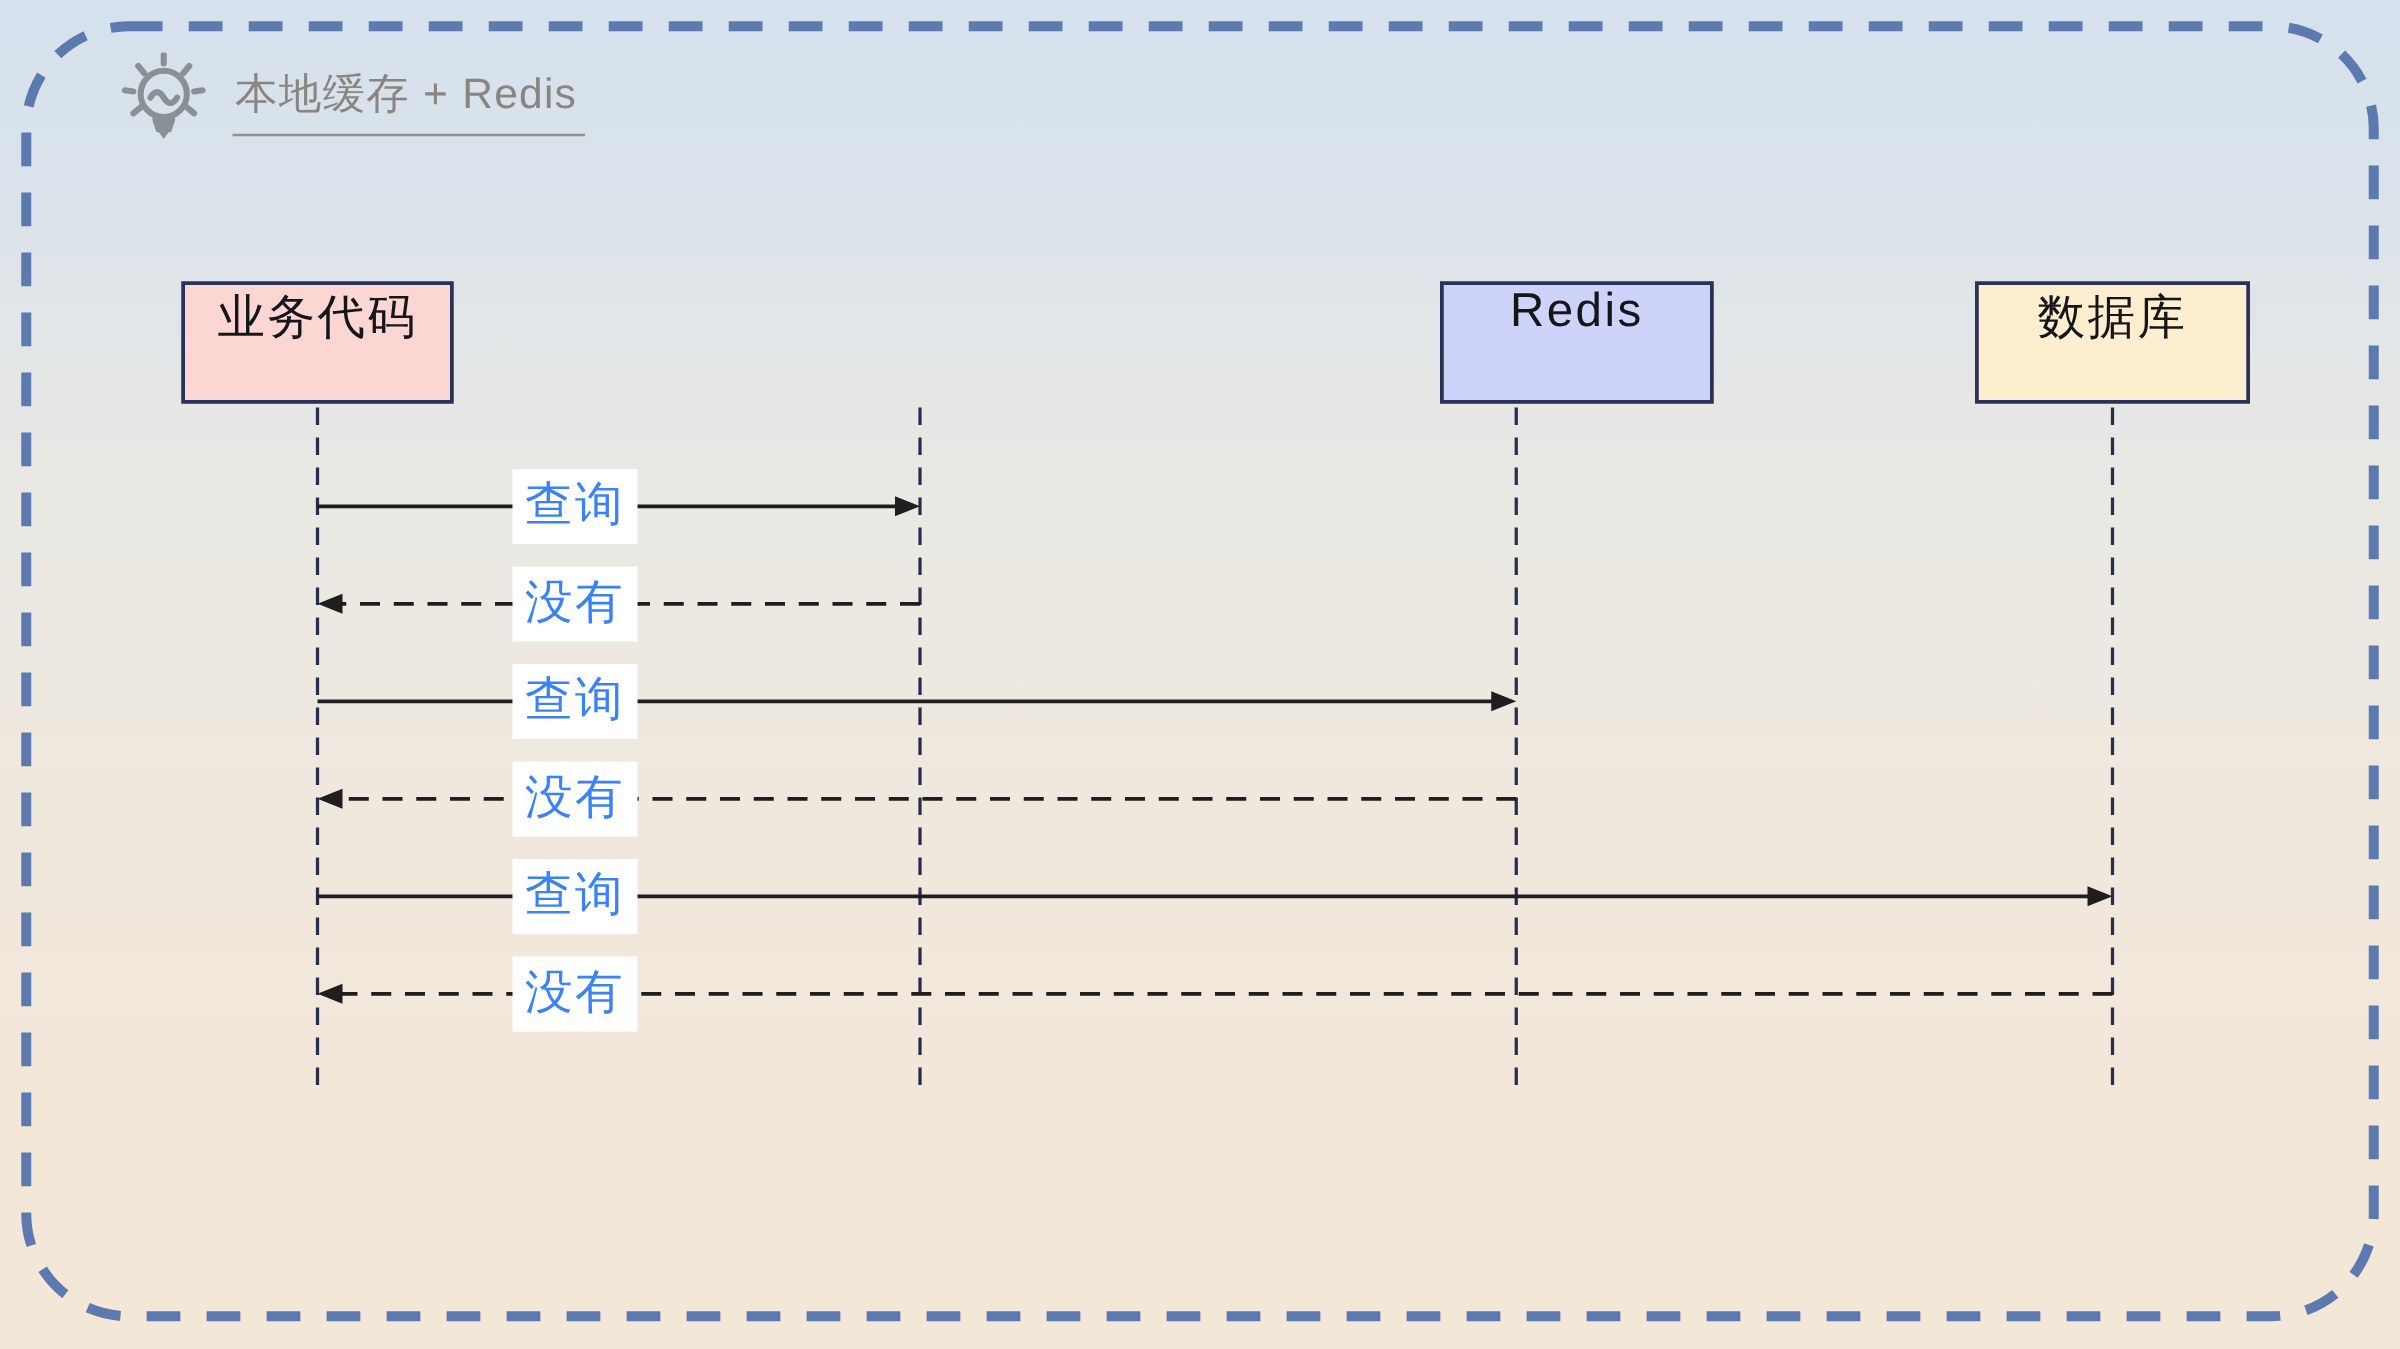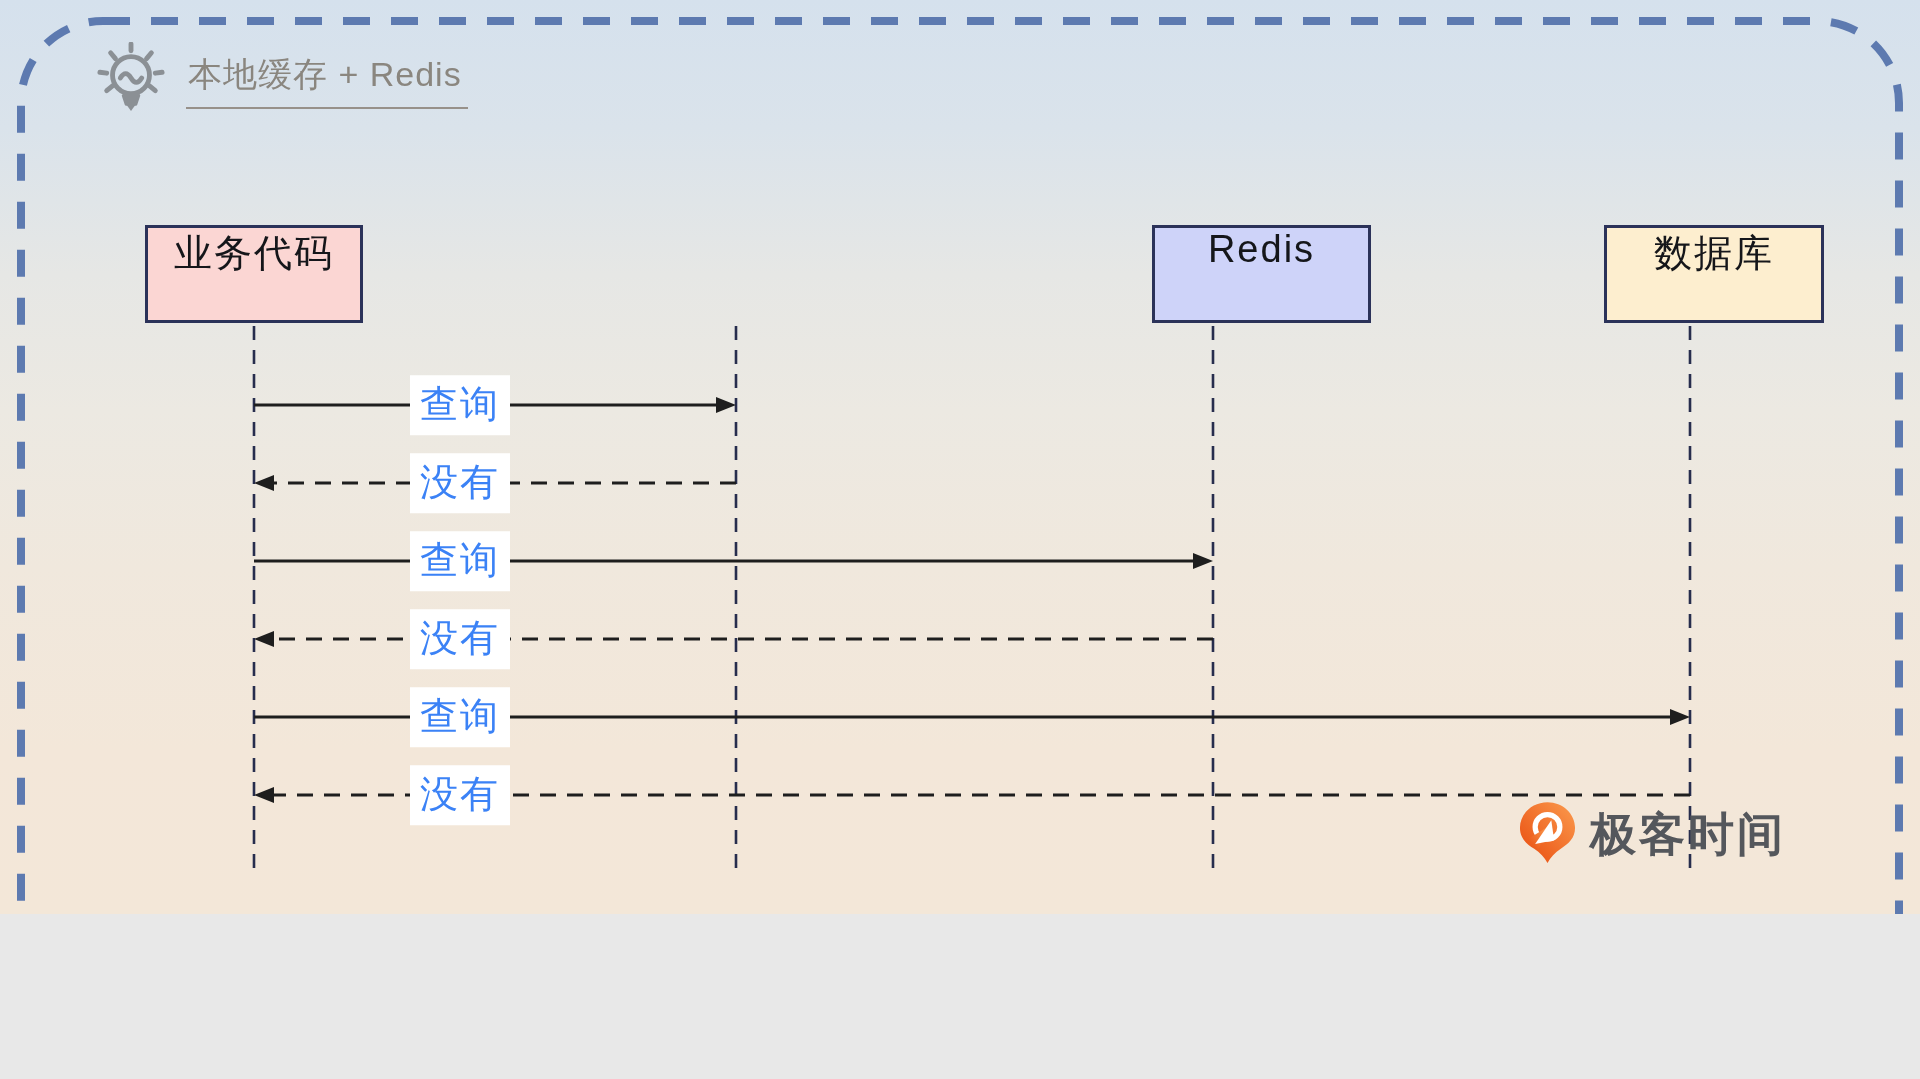--- a/index.html
+++ b/index.html
@@ -4,21 +4,21 @@
 <style>
   * { margin: 0; padding: 0; box-sizing: border-box; }
   html, body { width: 100%; height: 100%; }
   body {
     font-family: "Liberation Sans", "DejaVu Sans", sans-serif;
     background: #e8e8e8;
   }
   .stage {
     position: relative;
     width: 1920px;
-    height: 914px;
+    height: 1079px;
     overflow: hidden;
     background: linear-gradient(180deg,
       #d5e1ed 0%, #dae3eb 14%, #e6e7e5 30%,
       #ece9e2 45%, #f0e8dd 62%, #f3e7d9 82%, #f3e7d8 100%);
   }
   .layer { position: absolute; left: 0; top: 0; width: 1920px; height: 1079px; }
   svg.layer { pointer-events: none; }
 
   
   .title-row {
@@ -92,21 +92,21 @@
     </svg>
     <span class="title-text">本地缓存 + Redis</span>
   </div>
 
   <div class="actor" style="left: 145px; width: 218px; background: rgb(251, 214, 211);">
     <span>业务代码</span>
   </div>
   <div class="actor" style="left: 1152px; width: 219px; background: rgb(206, 211, 249);">
     <span>Redis</span>
   </div>
-  <div class="actor" style="left: 1580px; width: 220px; background: rgb(253, 238, 207); margin-left: 24px;">
+  <div class="actor" style="left: 1580px; width: 220px; background: rgb(253, 238, 207);">
     <span>数据库</span>
   </div>
 
   <svg class="layer" id="diagram-layer" viewBox="0 0 1920 1079">
       <line x1="254" y1="326" x2="254" y2="878" class="lifeline"></line>
       <line x1="736" y1="326" x2="736" y2="878" class="lifeline"></line>
       <line x1="1213" y1="326" x2="1213" y2="878" class="lifeline"></line>
       <line x1="1690" y1="326" x2="1690" y2="878" class="lifeline"></line>
       <line x1="254" y1="405" x2="718" y2="405" class="msg-line solid"></line>
       <polygon points="736,405 716,397 716,413" class="msg-head"></polygon>
@@ -124,30 +124,14 @@
 
   <div class="layer" id="labels-layer">
       <div class="msg-label" style="left: 460px; top: 405px;">查询</div>
       <div class="msg-label" style="left: 460px; top: 483px;">没有</div>
       <div class="msg-label" style="left: 460px; top: 561px;">查询</div>
       <div class="msg-label" style="left: 460px; top: 639px;">没有</div>
       <div class="msg-label" style="left: 460px; top: 717px;">查询</div>
       <div class="msg-label" style="left: 460px; top: 795px;">没有</div>
     </div>
 
-  <div class="logo">
-    <svg width="57" height="67" viewBox="0 0 60 70">
-      <defs>
-        <linearGradient id="gt-grad" x1="1" y1="0" x2="0" y2="1">
-          <stop offset="0" stop-color="#fb9b4e"></stop>
-          <stop offset="1" stop-color="#e84a0d"></stop>
-        </linearGradient>
-      </defs>
-      <path d="M30,1 C46,1 59,13 59,28 C59,39 52,45 44,50 C38,54 33,59 30,65
-               C27,59 22,54 16,50 C8,45 1,39 1,28 C1,13 14,1 30,1 Z" fill="url(#gt-grad)"></path>
-      <circle cx="30" cy="27" r="13" fill="none" stroke="#ffffff" stroke-width="5.5"></circle>
-      <polygon points="30,27 9,40 20,52" fill="url(#gt-grad)"></polygon>
-      <polygon points="34,20 17,45 37,41" fill="#ffffff"></polygon>
-    </svg>
-    <span class="logo-text">极客时间</span>
-  </div>
 
 </div>
 
 </body></html>

